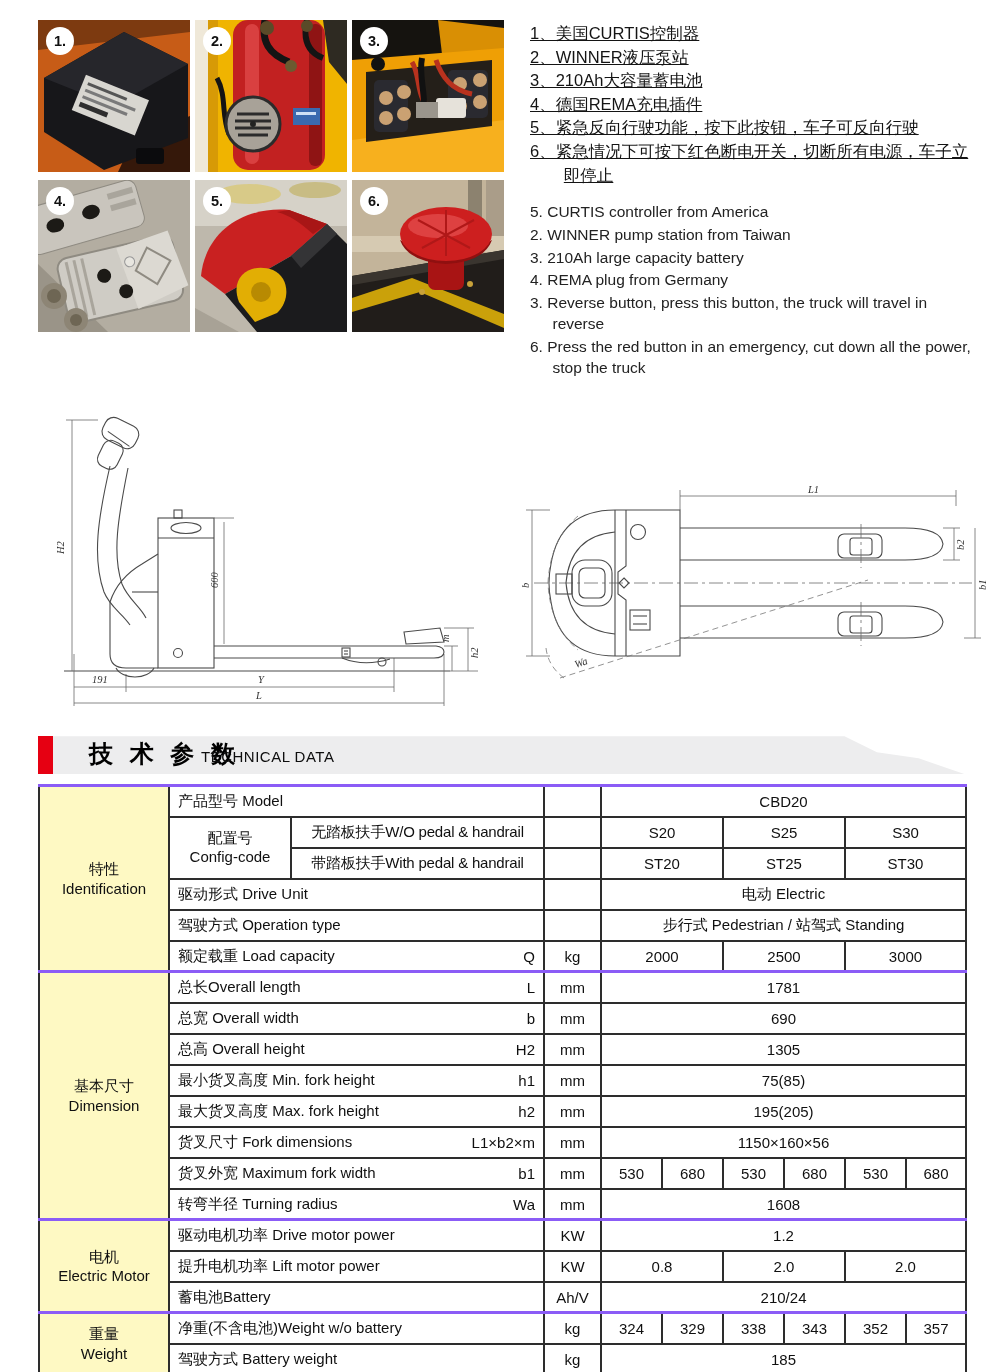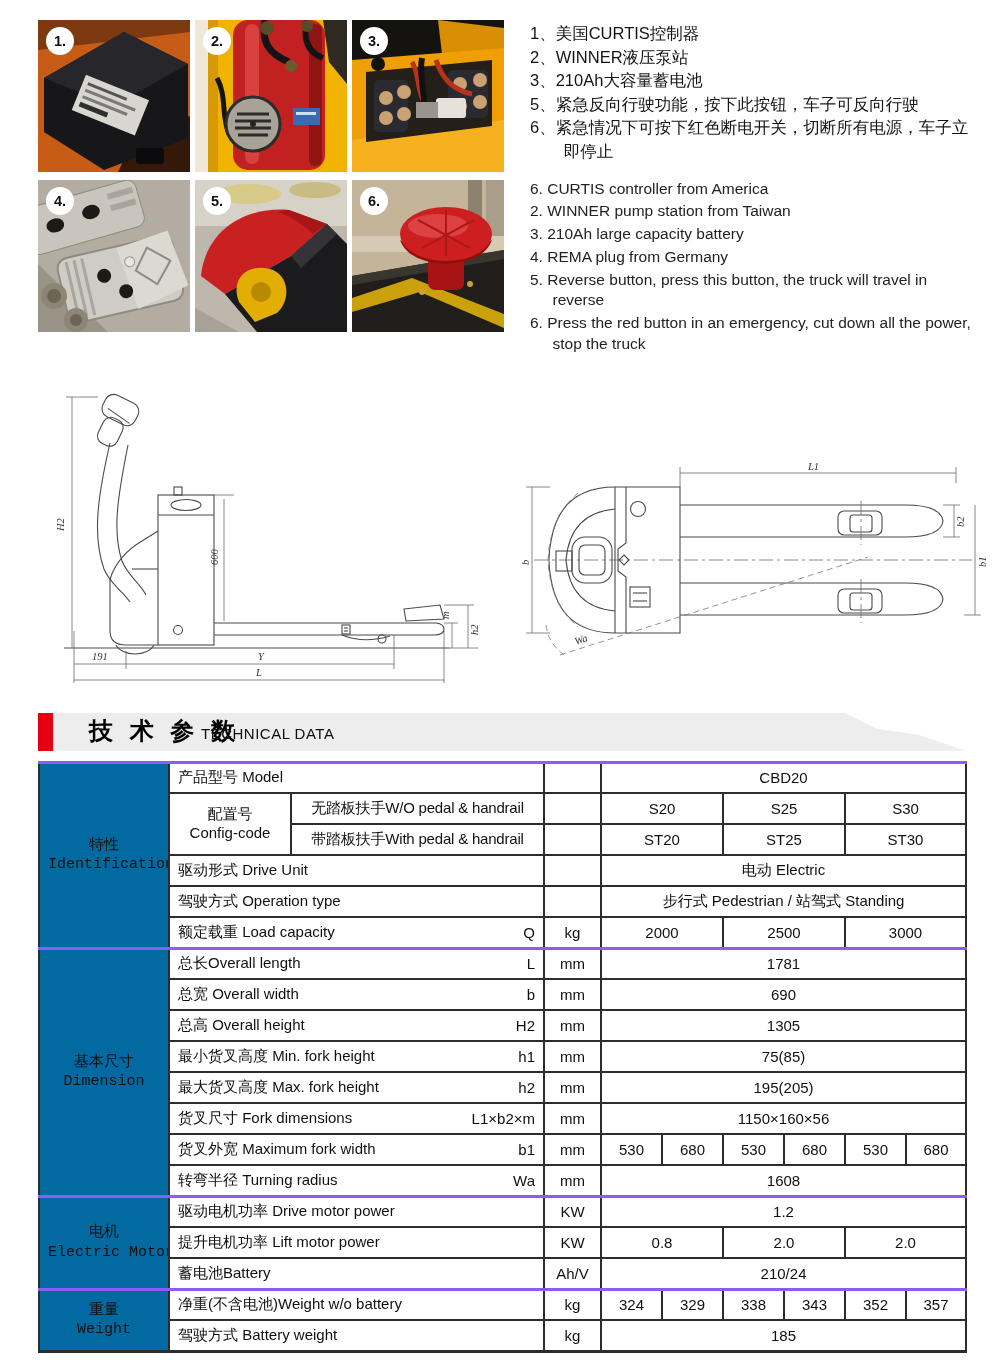--- a/index.html
+++ b/index.html
@@ -16,21 +16,21 @@
   .photo-grid { display:grid; grid-template-columns:repeat(3,152px); grid-auto-rows:152px; gap:8px 5px; }
   .photo { position:relative; width:152px; height:152px; overflow:hidden; background:#888; }
   .photo svg { display:block; width:100%; height:100%; }
   .badge {
     position:absolute; top:7px; left:8px; width:28px; height:28px; border-radius:50%;
     background:#fff; color:#111; font-weight:bold; font-size:14.5px;
     display:flex; align-items:center; justify-content:center;
   }
   .lists { width:452px; padding-top:2px; }
   .feat { list-style:none; }
-  .feat-zh li { font-size:16.5px; line-height:1.43; color:#141414; padding-left:2.05em; text-indent:-2.05em; font-weight:500; }
+  .feat-zh li { font-size:16.5px; line-height:1.43; color:#141414; padding-left:2.05em; text-indent:-2.05em; font-weight:500;text-decoration:underline; }
   .feat-en { margin-top:15px; }
   .feat-en li { font-size:15.5px; line-height:1.34; color:#222; padding-left:1.45em; text-indent:-1.45em; margin-bottom:2px; }
 
   
   .drawings { display:flex; align-items:flex-end; gap:22px; margin:26px 0 0 46px; }
   .draw { display:block; }
   .draw path, .draw line, .draw rect, .draw ellipse, .draw circle, .draw polyline, .draw polygon
     { fill:none; stroke:#4a4a4a; stroke-width:1.1; }
   .draw .dim { stroke:#6a6a6a; stroke-width:0.8; }
   .draw .cdash { stroke:#6a6a6a; stroke-width:0.8; stroke-dasharray:14 4 3 4; }
@@ -44,21 +44,21 @@
   .title-red { position:absolute; left:0; top:0; width:15px; height:38px; }
   .title-zh { position:absolute; left:27px; top:2px; font-size:24px; font-weight:bold; letter-spacing:5px; color:#000;margin-left:24px; }
   .title-en { position:absolute; left:163px; top:12px; font-size:15px; color:#0e0e0e; letter-spacing:0.5px; }
 
   
   table.spec { margin:10px 0 0 38px; width:927px; border-collapse:collapse; table-layout:fixed;
     border:2px solid #2d2d2d; border-top:3px solid #2d2d2d; border-bottom:3px solid #2d2d2d; }
   table.spec td { border:2px solid #2d2d2d; height:31px; padding:0 8px; text-align:center;
     font-size:15px; color:#101010; overflow:hidden; white-space:nowrap; }
   table.spec tr.sec-start td { border-top:3px solid #8b5cf6; }
-  td.grp { background:#0369a1; line-height:1.3; font-size:15px;font-family:Liberation Mono, monospace; }
+  td.grp { background:#fef9c3; line-height:1.3; font-size:15px; }
   td.lbl { text-align:left; padding:0 9px; }
   td.lbl .lblwrap { display:flex; justify-content:space-between; align-items:center; }
   td.lbl .sym { padding-left:6px; }
   td.grp2 { text-align:left; padding:0 8px; line-height:1.25; }
   td.lbl2 { text-align:left; font-size:13.8px; letter-spacing:-0.2px; padding:0 6px; }
   td.unit { font-size:14.5px; padding:0 2px; }
   td.val { font-size:15px; padding:0 2px;margin-left:12px; }
 </style>
 </head>
 <body>
@@ -208,29 +208,30 @@
         </svg>
         <span class="badge">6.</span>
       </figure>
     </div>
 
     <div class="lists">
       <ul class="feat feat-zh">
         <li>1、美国CURTIS控制器</li>
         <li>2、WINNER液压泵站</li>
         <li>3、210Ah大容量蓄电池</li>
+        <li>4、德国REMA充电插件</li>
         <li>5、紧急反向行驶功能，按下此按钮，车子可反向行驶</li>
         <li>6、紧急情况下可按下红色断电开关，切断所有电源，车子立即停止</li>
       </ul>
       <ul class="feat feat-en">
-        <li>6. CURTIS controller from America</li>
+        <li>5. CURTIS controller from America</li>
         <li>2. WINNER pump station from Taiwan</li>
         <li>3. 210Ah large capacity battery</li>
         <li>4. REMA plug from Germany</li>
-        <li>5. Reverse button, press this button, the truck will travel in reverse</li>
+        <li>3. Reverse button, press this button, the truck will travel in reverse</li>
         <li>6. Press the red button in an emergency, cut down all the power, stop the truck</li>
       </ul>
     </div>
   </div>
 
   <div class="drawings">
 
     <svg class="draw" width="452" height="302" viewBox="0 0 452 302">
 
       <line x1="18" y1="265" x2="404" y2="265"></line>

